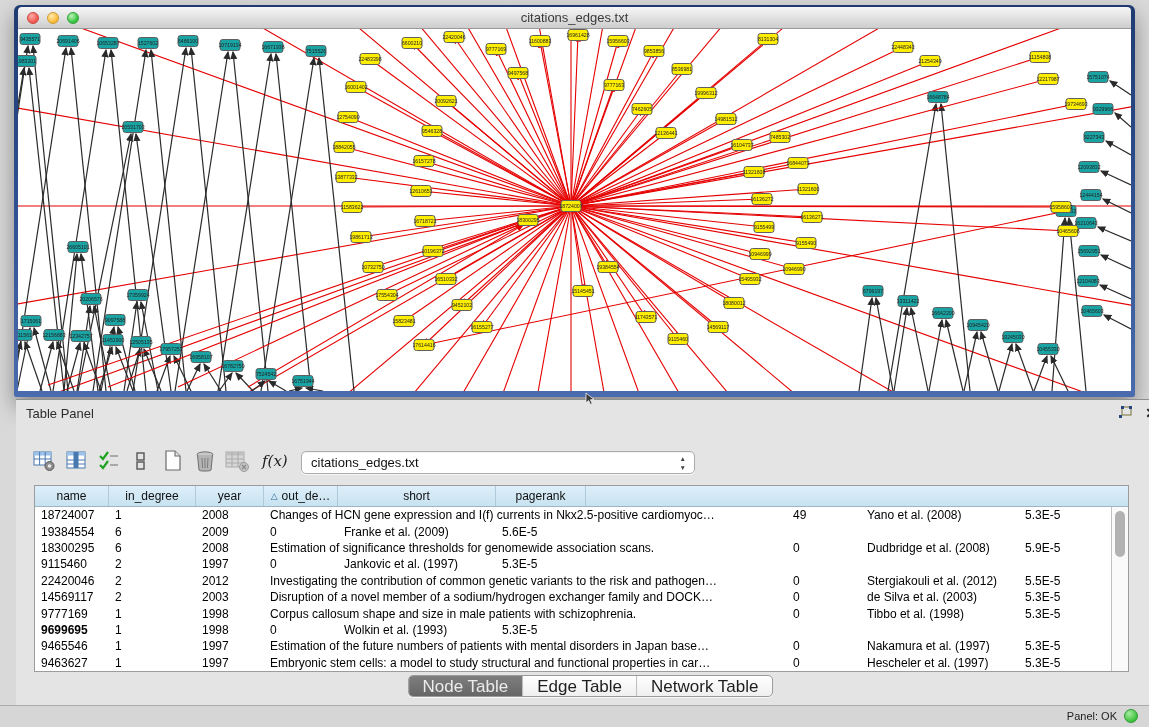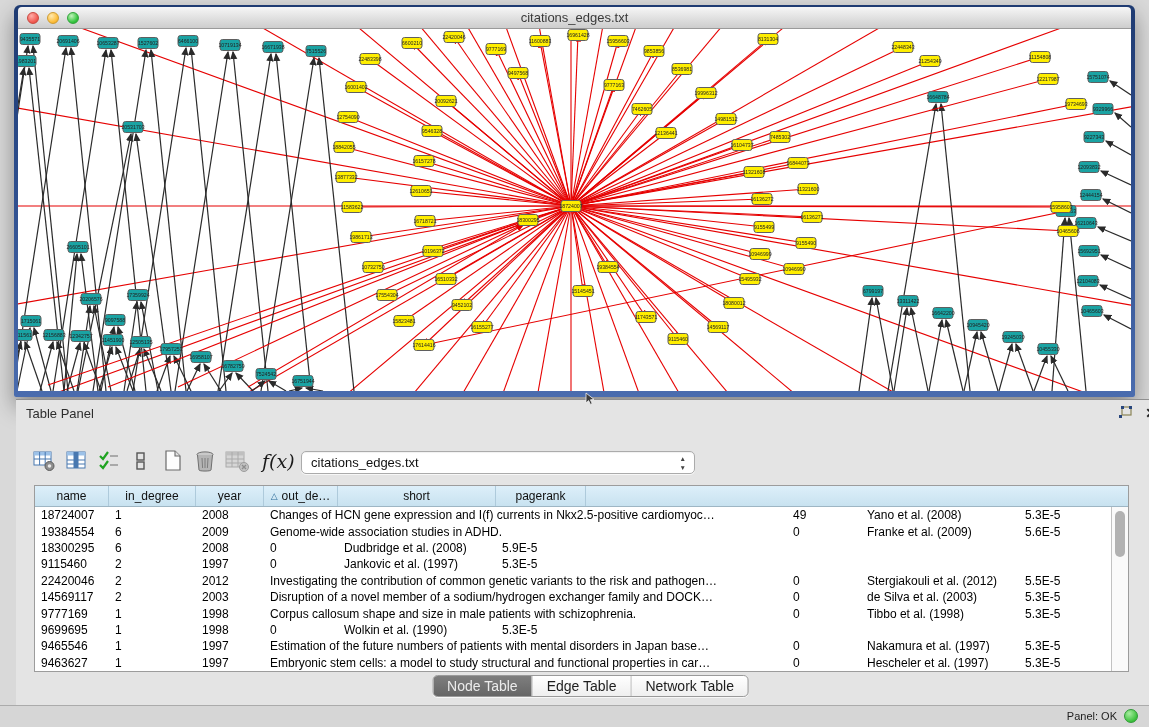--- a/index.html
+++ b/index.html
@@ -27,21 +27,21 @@
 
   
   .table-panel { position:absolute; left:16px; top:399px; width:1149px; height:306px;
     background:#e4e4e4; border-top:1px solid #8f8f8f; }
   .panel-title { position:absolute; left:10px; top:6px; font-size:13px; color:#2d2d2d; }
   .panel-btns { position:absolute; right:8px; top:6px; display:flex; gap:12px; align-items:center; }
   .close-x { font-size:14px; font-weight:bold; color:#1c1c1c; line-height:14px; }
 
   .toolbar { position:absolute; left:14px; top:42px; height:38px; display:flex; align-items:center; }
   .tool { width:30px; height:28px; display:flex; align-items:center; justify-content:center; margin-right:2px; }
-  .fx { font-family:"DejaVu Serif",serif; font-style:italic; font-size:19px; color:#1a1a1a; margin:0 6px 0 8px; }
+  .fx { font-family:"DejaVu Serif",serif; font-style:italic; font-size:15px; color:#1a1a1a; margin:0 6px 0 8px; }
   .combo { position:absolute; left:285px; top:51px; width:394px; height:23px; background:#fff;
     border:1px solid #ababab; border-radius:5px; box-shadow:inset 0 1px 1px rgba(0,0,0,.06), 0 1px 0 #f7f7f7;
     font-size:13px; color:#111; line-height:21px; padding-left:9px; }
   .combo .steppers { position:absolute; right:8px; top:2px; font-size:6.5px; color:#444; line-height:9px; text-align:center; }
 
   .tableBox { position:absolute; left:18px; top:85px; width:1095px; height:187px;
     background:#fff; border:1px solid #9c9c9c; }
   .thead { height:21px; display:flex; background:linear-gradient(#ddeffa,#c8e2f0);
     border-bottom:1px solid #9eb6c4; }
   .th { border-right:1px solid #aecadb; display:flex; align-items:center; justify-content:center;
@@ -50,21 +50,21 @@
   .rows { position:absolute; left:0; top:21px; right:17px; bottom:0; overflow:hidden; }
   .tr { height:16.4px; display:flex; align-items:center; }
   .td { padding-left:6px; font-size:12px; color:#000; white-space:nowrap; overflow:hidden; }
   .scroll { position:absolute; right:0; top:21px; bottom:0; width:17px;
     border-left:1px solid #c2c2c2; background:#fafafa; }
   .thumb { position:absolute; left:3px; top:4px; width:10px; height:46px; background:#b2b2b2; border-radius:6px; }
 
   .tabs { position:absolute; left:50%; transform:translateX(-50%); top:275px; height:22px; display:flex;
     border:1px solid #9a9a9a; border-radius:5px; overflow:hidden; background:linear-gradient(#ffffff,#efefef);
     box-shadow:0 1px 0 rgba(255,255,255,.7); }
-  .tab { padding:0 14px; font-size:14px; line-height:21px; color:#1e1e1e; border-right:1px solid #bdbdbd; }
+  .tab { padding:0 14px; font-size:17px; line-height:21px; color:#1e1e1e; border-right:1px solid #bdbdbd; }
   .tab:last-child { border-right:none; }
   .tab.selected { background:linear-gradient(#7e7e7e,#666666); color:#ececec; }
 
   
   .status { position:absolute; left:0; top:705px; width:1149px; height:22px;
     background:#d6d6d6; border-top:1px solid #ababab; }
   .mem { position:absolute; right:32px; top:4px; font-size:11px; color:#1e1e1e; }
   .dot { position:absolute; right:11px; top:3px; width:14px; height:14px; border-radius:50%;
     background:radial-gradient(circle at 35% 30%,#a7eda0,#3cc13c 70%,#2aa52f); border:1px solid #2f9a35; }
 </style>
@@ -802,29 +802,29 @@
           <div class="td" style="width: 68px;">2008</div>
           <div class="td" style="width: 523px;">Changes of HCN gene expression and I(f) currents in Nkx2.5-positive cardiomyoc…</div>
           <div class="td" style="width: 74px;">49</div>
           <div class="td" style="width: 158px;">Yano et al. (2008)</div>
           <div class="td" style="width: 90px;">5.3E-5</div>
         </div>
         <div class="tr">
           <div class="td" style="width: 74px;">19384554</div>
           <div class="td" style="width: 87px;">6</div>
           <div class="td" style="width: 68px;">2009</div>
-          <div class="td" style="width: 523px;">Genome-wide association studies in ADHD.</div>
           <div class="td" style="width: 74px;">0</div>
           <div class="td" style="width: 158px;">Franke et al. (2009)</div>
           <div class="td" style="width: 90px;">5.6E-5</div>
         </div>
         <div class="tr">
           <div class="td" style="width: 74px;">18300295</div>
           <div class="td" style="width: 87px;">6</div>
           <div class="td" style="width: 68px;">2008</div>
+          <div class="td" style="width: 523px;">Estimation of significance thresholds for genomewide association scans.</div>
           <div class="td" style="width: 74px;">0</div>
           <div class="td" style="width: 158px;">Dudbridge et al. (2008)</div>
           <div class="td" style="width: 90px;">5.9E-5</div>
         </div>
         <div class="tr">
           <div class="td" style="width: 74px;">9115460</div>
           <div class="td" style="width: 87px;">2</div>
           <div class="td" style="width: 68px;">1997</div>
           <div class="td" style="width: 74px;">0</div>
           <div class="td" style="width: 158px;">Jankovic et al. (1997)</div>
@@ -851,25 +851,25 @@
         <div class="tr">
           <div class="td" style="width: 74px;">9777169</div>
           <div class="td" style="width: 87px;">1</div>
           <div class="td" style="width: 68px;">1998</div>
           <div class="td" style="width: 523px;">Corpus callosum shape and size in male patients with schizophrenia.</div>
           <div class="td" style="width: 74px;">0</div>
           <div class="td" style="width: 158px;">Tibbo et al. (1998)</div>
           <div class="td" style="width: 90px;">5.3E-5</div>
         </div>
         <div class="tr">
-          <div class="td" style="width: 74px;">9699695</div>
+          <div class="td" style="width: 74px; font-weight: bold;">9699695</div>
           <div class="td" style="width: 87px;">1</div>
           <div class="td" style="width: 68px;">1998</div>
           <div class="td" style="width: 74px;">0</div>
-          <div class="td" style="width: 158px;">Wolkin et al. (1990)</div>
+          <div class="td" style="width: 158px;">Wolkin et al. (1993)</div>
           <div class="td" style="width: 90px;">5.3E-5</div>
         </div>
         <div class="tr">
           <div class="td" style="width: 74px;">9465546</div>
           <div class="td" style="width: 87px;">1</div>
           <div class="td" style="width: 68px;">1997</div>
           <div class="td" style="width: 523px;">Estimation of the future numbers of patients with mental disorders in Japan base…</div>
           <div class="td" style="width: 74px;">0</div>
           <div class="td" style="width: 158px;">Nakamura et al. (1997)</div>
           <div class="td" style="width: 90px;">5.3E-5</div>

